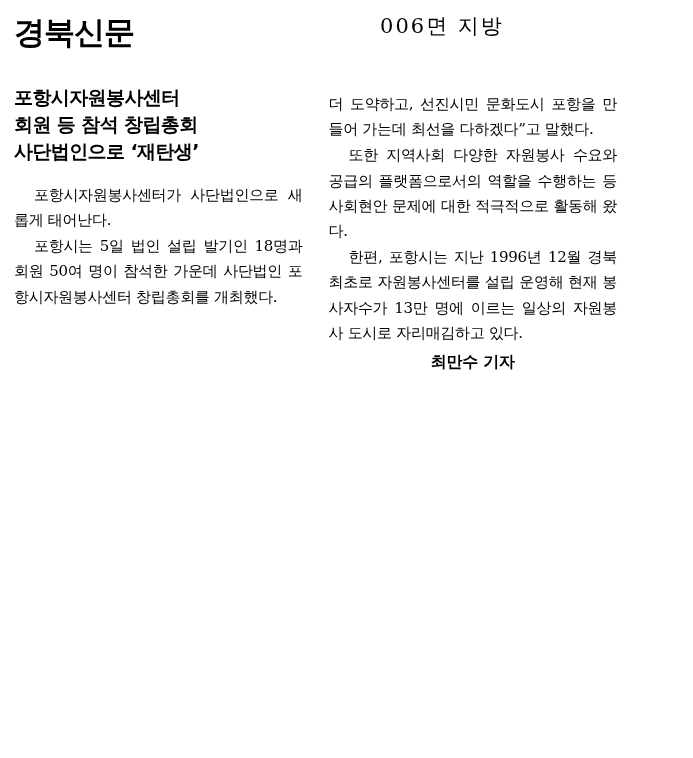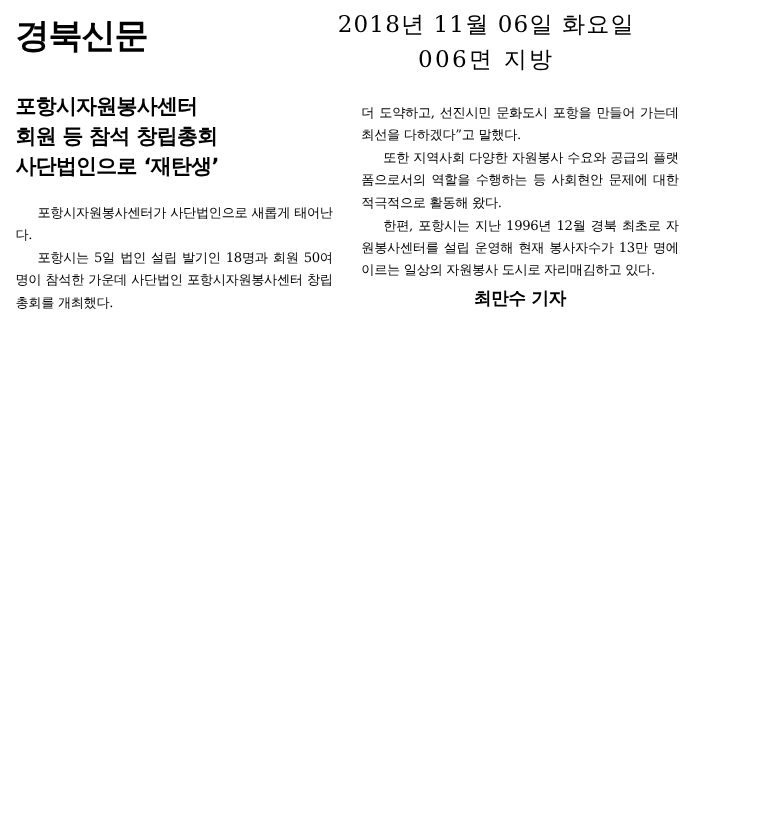--- a/index.html
+++ b/index.html
@@ -76,21 +76,21 @@
     font-weight: bold;
     font-size: 19px;
     line-height: 1.42;
     letter-spacing: -0.6px;
     margin: 0 0 18px 0;
   }
   .headline div { white-space: nowrap; }
   
   .para {
     font-family: "DejaVu Serif", "Liberation Serif", serif;
-    font-size: 12px;
+    font-size: 15px;
     line-height: 1.68;
     letter-spacing: -0.3px;
     margin: 0 0 1px 0;
     text-align: justify;
     text-justify: inter-character;
     word-break: break-all;
   }
   .para.indent { text-indent: 20px; }
   .byline {
     font-family: "DejaVu Sans", "Liberation Sans", sans-serif;
@@ -103,21 +103,20 @@
   .right-top-pad { height: 8px; }
 </style>
 </head>
 <body>
 
 <div class="page">
 
   <div class="masthead-row">
     <div class="masthead">경북신문</div>
     <div class="dateline">
-      <div class="d1">2018년 11월 06일 화요일</div>
       <div class="d2">006면  지방</div>
     </div>
   </div>
 
   <div class="columns">
 
     <div class="col col-left">
       <h1 class="headline">
         <div>포항시자원봉사센터</div>
         <div>회원 등 참석 창립총회</div>

